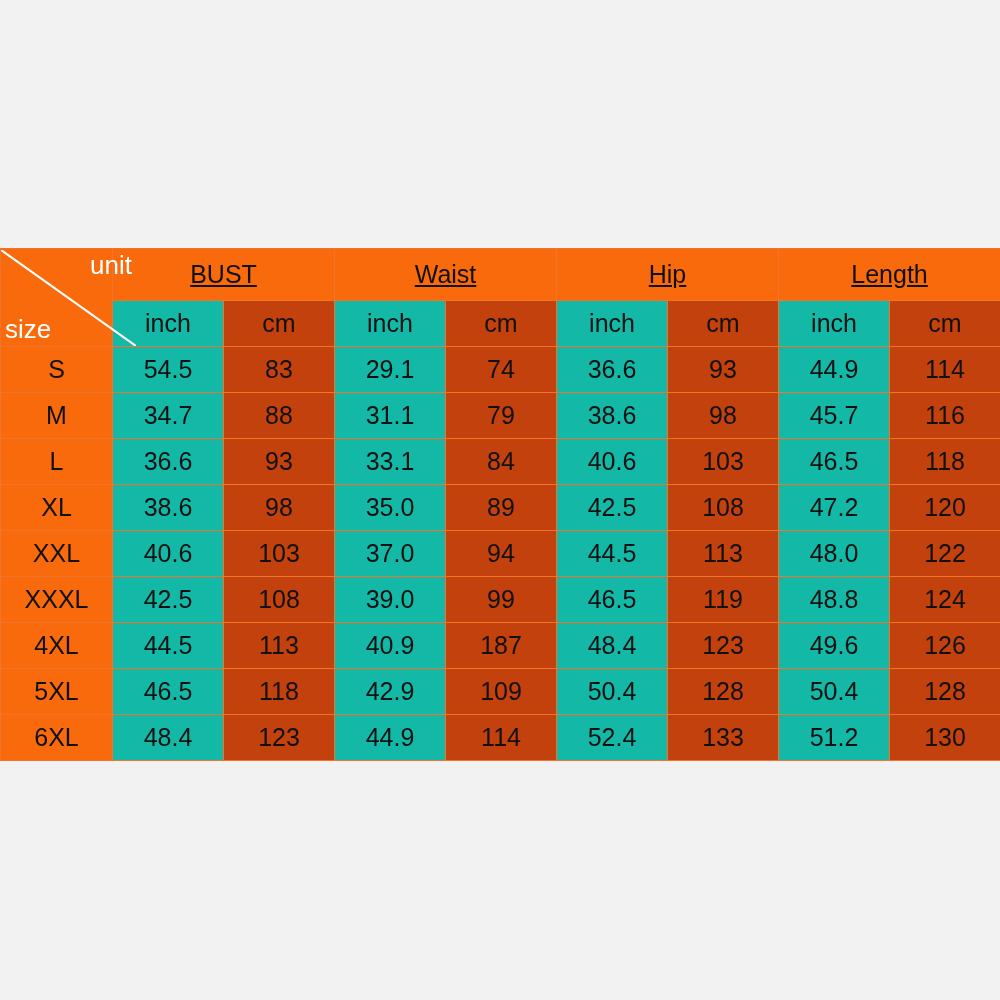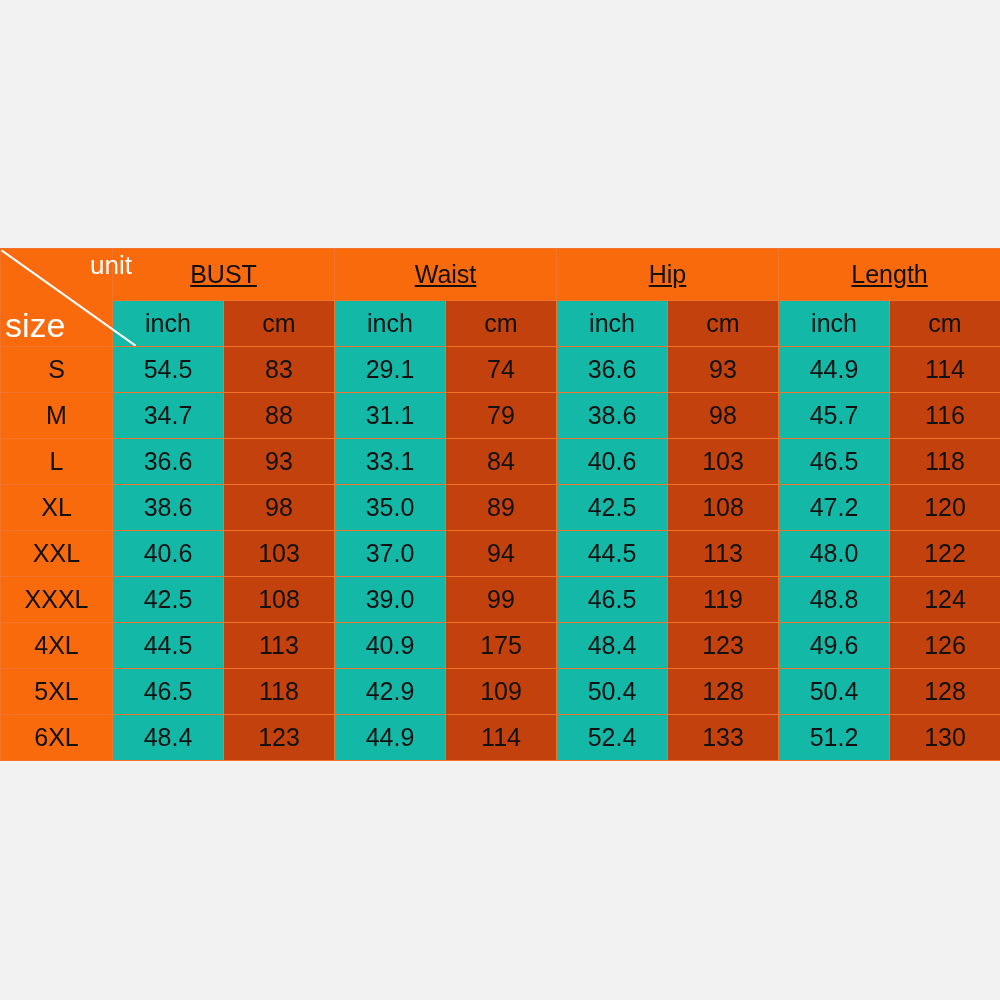--- a/index.html
+++ b/index.html
@@ -75,21 +75,21 @@
     position: absolute;
     right: 4px;
     top: 2px;
     font-size: 26px;
     color: #ffffff;
   }
   .corner-sizelbl {
     position: absolute;
     left: 4px;
     bottom: 4px;
-    font-size: 34px;
+    font-size: 26px;
     color: #ffffff;
   }
   
   .sub {
     background: #ffffff;
     color: #111111;
     height: 45px;
     font-size: 25px;
   }
   
@@ -211,21 +211,21 @@
         <td class="d-white">46.5</td>
         <td class="d-tint">119</td>
         <td class="d-white">48.8</td>
         <td class="d-tint">124</td>
       </tr>
       <tr>
         <td class="sizecell">4XL</td>
         <td class="d-white">44.5</td>
         <td class="d-tint">113</td>
         <td class="d-white">40.9</td>
-        <td class="d-tint">175</td>
+        <td class="d-tint">187</td>
         <td class="d-white">48.4</td>
         <td class="d-tint">123</td>
         <td class="d-white">49.6</td>
         <td class="d-tint">126</td>
       </tr>
       <tr>
         <td class="sizecell">5XL</td>
         <td class="d-white">46.5</td>
         <td class="d-tint">118</td>
         <td class="d-white">42.9</td>

